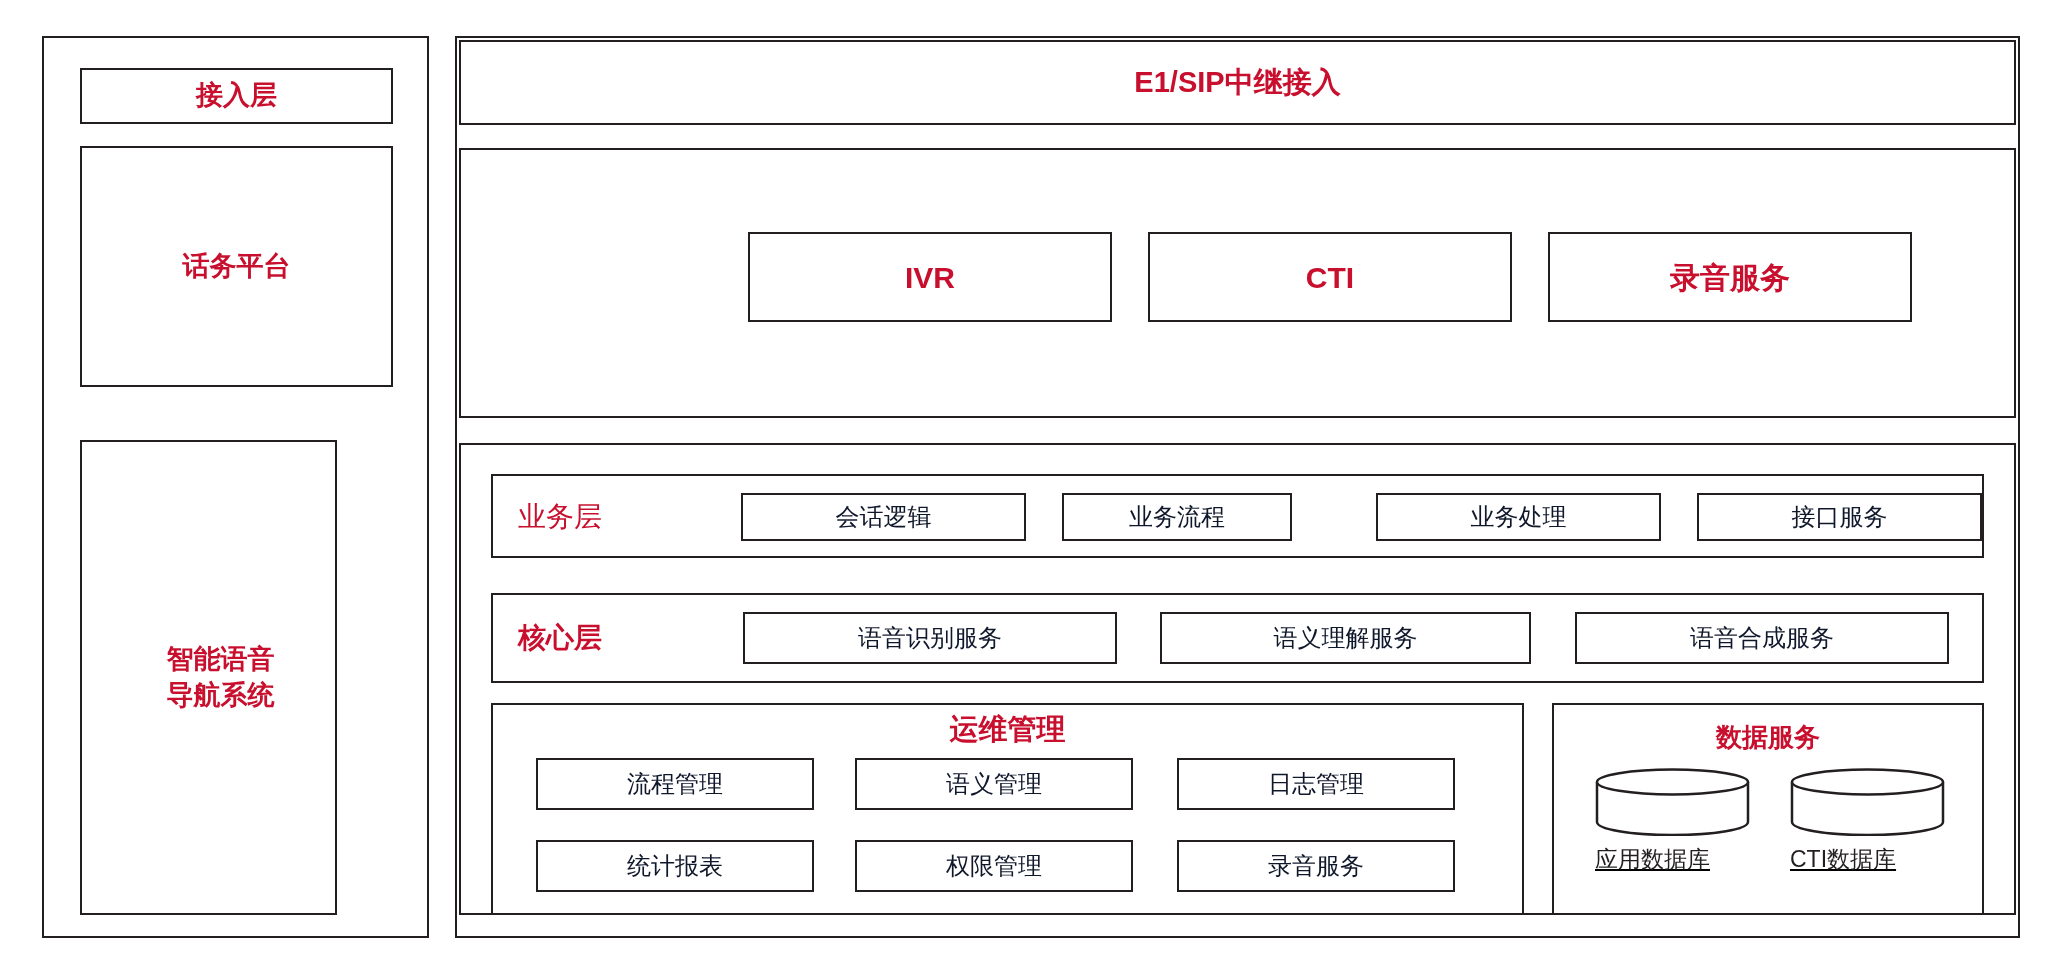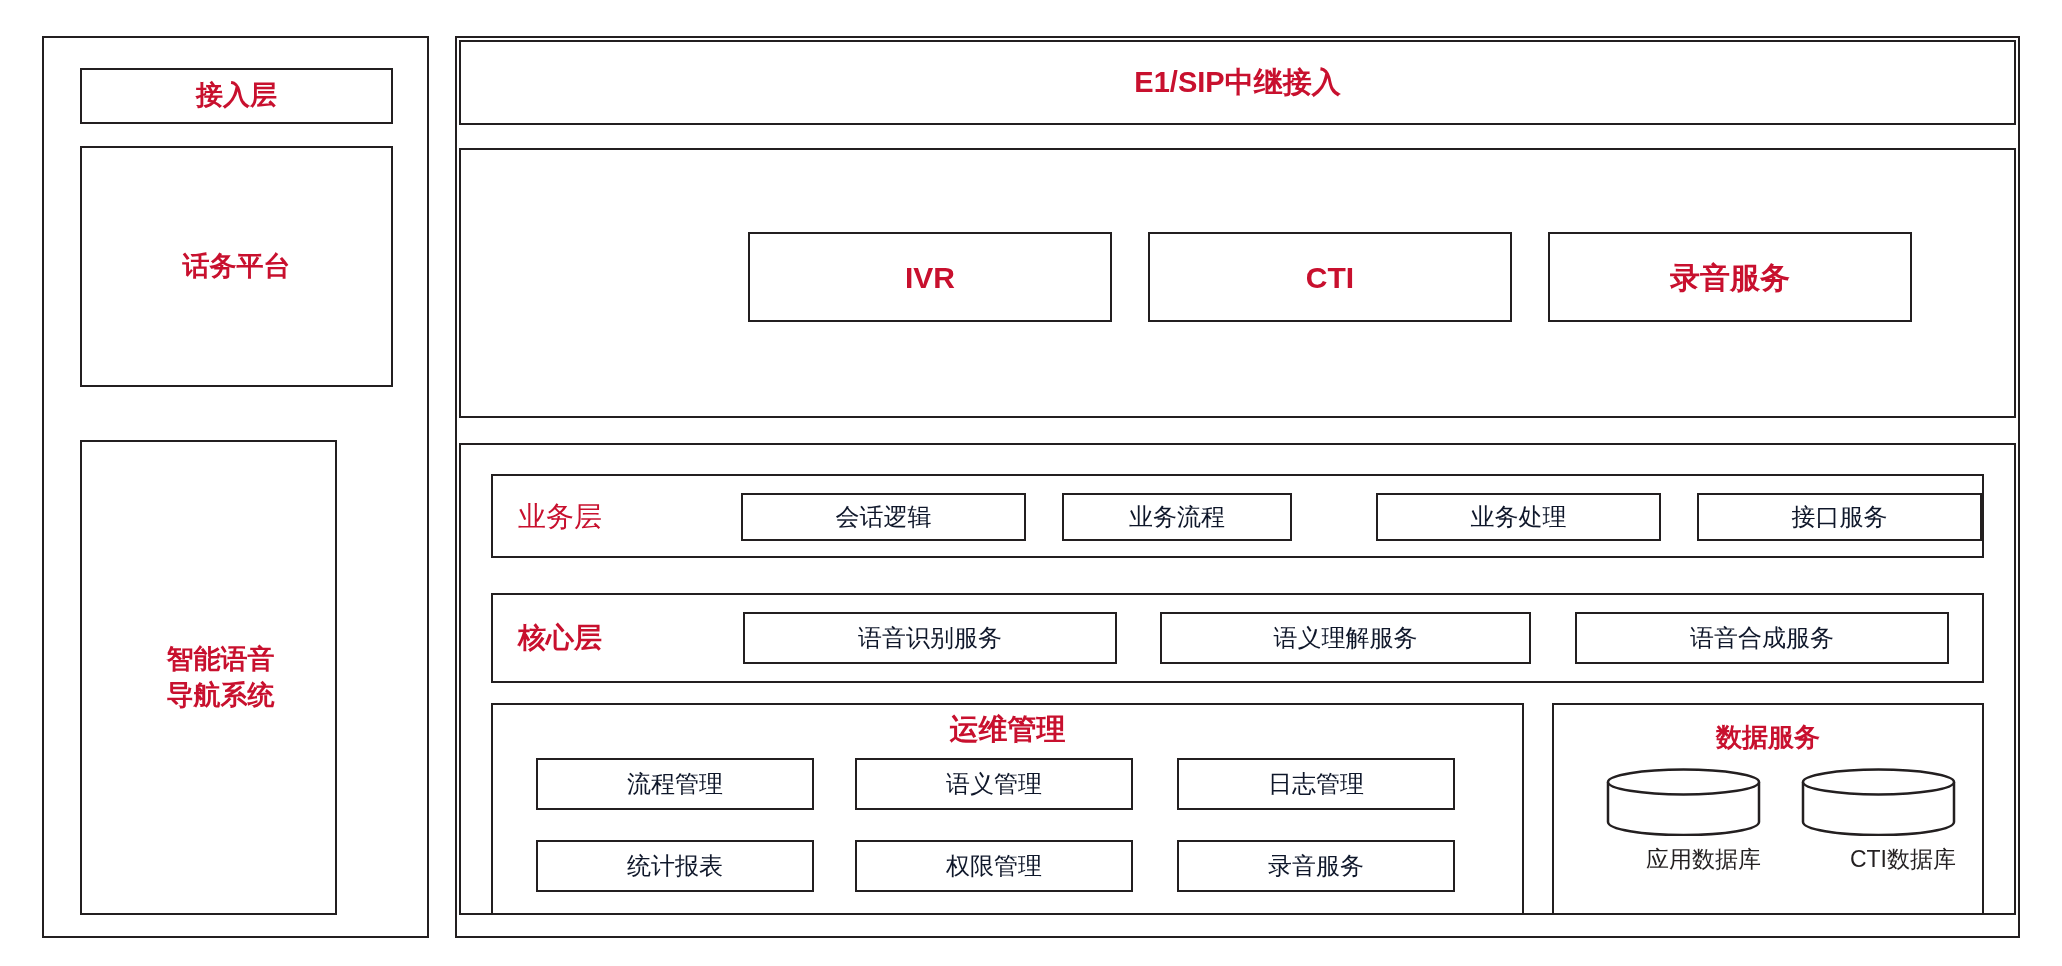--- a/index.html
+++ b/index.html
@@ -242,21 +242,22 @@
     font-size: 26px;
     color: #c8102e;
     font-weight: bold;
   }
   .db-wrap {
     position: absolute;
     width: 166px;
     top: 768px;
     display: flex;
     flex-direction: column;
-    align-items: flex-end;
+    align-items: flex-start;
+    text-decoration: underline;
   }
   #db-1 { left: 1595px; }
   #db-2 { left: 1790px; }
   .cylinder {
     position: relative;
     width: 155px;
     height: 68px;
   }
   .cyl-svg { display: block; }
   .db-caption {

